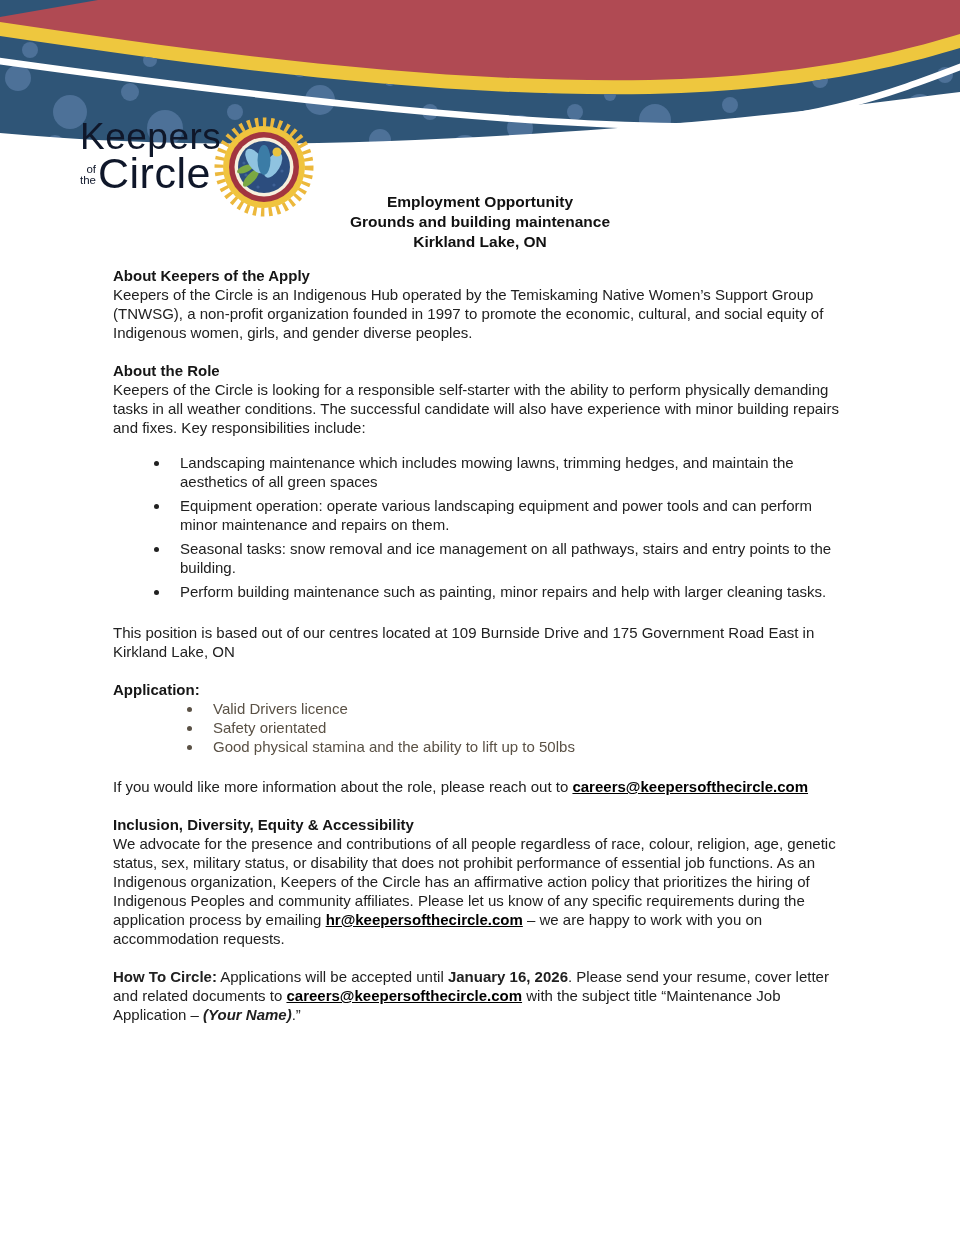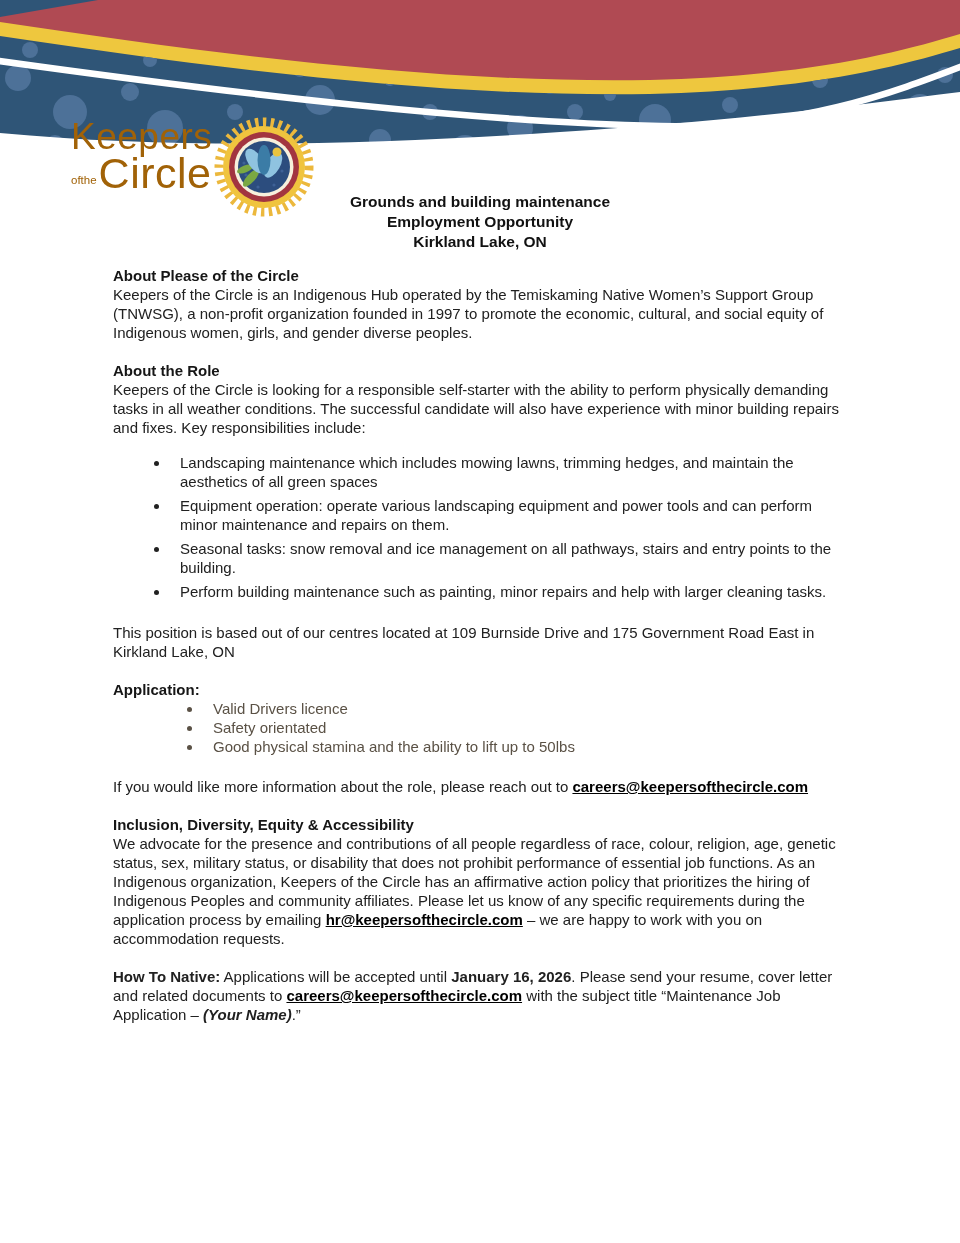--- a/index.html
+++ b/index.html
@@ -7,24 +7,24 @@
     width:960px;height:1243px;
     background:#ffffff;
     font-family:"Liberation Sans","DejaVu Sans",sans-serif;
     color:#212121;
     position:relative;
     overflow:hidden;
   }
   
   .header{position:relative;height:266px;}
   .banner-svg{position:absolute;top:0;left:0;display:block;}
-  .logo{position:absolute;top:120px;left:71px;color:#a16207;}
+  .logo{position:absolute;top:120px;left:80px;color:#0f172a;}
   .logo-keepers{font-size:37px;line-height:34px;letter-spacing:.5px;}
   .logo-row2{display:flex;align-items:flex-end;margin-top:2px;}
-  .logo-ofthe{display:flex;align-items:flex-end;font-size:11.5px;line-height:11px;padding-bottom:4px;}
+  .logo-ofthe{display:flex;flex-direction:column;align-items:flex-end;font-size:11.5px;line-height:11px;padding-bottom:4px;}
   .logo-circle{font-size:43px;line-height:34px;margin-left:2px;letter-spacing:.5px;}
   .emblem{position:absolute;top:115px;left:212px;}
   .doc-title{
     position:absolute;top:192px;left:0;width:100%;
     text-align:center;font-weight:bold;font-size:15.5px;line-height:20px;color:#111;
   }
   
   .content{padding:0 108px 0 113px;font-size:15px;line-height:19px;}
   .content p{margin:0 0 19px 0;}
   h3{margin:0;font-size:15px;line-height:19px;font-weight:bold;color:#161616;}
@@ -128,29 +128,29 @@
       <ellipse cx="-13" cy="11" rx="4.2" ry="11" transform="rotate(42 -13 11)" fill="#7aa843"></ellipse>
       <ellipse cx="-19" cy="2" rx="3.6" ry="8.5" transform="rotate(68 -19 2)" fill="#7aa843"></ellipse>
       <ellipse cx="-9" cy="-6" rx="7" ry="14" transform="rotate(-34 -9 -6)" fill="#8fc3e0"></ellipse>
       <ellipse cx="9" cy="-2" rx="7" ry="14" transform="rotate(30 9 -2)" fill="#8fc3e0"></ellipse>
       <ellipse cx="0" cy="-7" rx="6.5" ry="15" fill="#3b7ca6"></ellipse>
       <circle cx="13" cy="-15" r="4.5" fill="#e9c33f"></circle>
     </g>
   </svg>
 
   <div class="doc-title">
+    <div>Employment Opportunity</div>
     <div>Grounds and building maintenance</div>
-    <div>Employment Opportunity</div>
     <div>Kirkland Lake, ON</div>
   </div>
 </div>
 
 <div class="content">
 
-  <h3>About Please of the Circle</h3>
+  <h3>About Keepers of the Apply</h3>
   <p>Keepers of the Circle is an Indigenous Hub operated by the Temiskaming Native Women’s Support Group (TNWSG), a non-profit organization founded in 1997 to promote the economic, cultural, and social equity of Indigenous women, girls, and gender diverse peoples.</p>
 
   <h3>About the Role</h3>
   <p class="mb-sm">Keepers of the Circle is looking for a responsible self-starter with the ability to perform physically demanding tasks in all weather conditions. The successful candidate will also have experience with minor building repairs and fixes. Key responsibilities include:</p>
 
   <ul class="resp">
     <li>Landscaping maintenance which includes mowing lawns, trimming hedges, and maintain the aesthetics of all green spaces</li>
     <li>Equipment operation: operate various landscaping equipment and power tools and can perform minor maintenance and repairs on them.</li>
     <li>Seasonal tasks: snow removal and ice management on all pathways, stairs and entry points to the building.</li>
     <li>Perform building maintenance such as painting, minor repairs and help with larger cleaning tasks.</li>
@@ -164,15 +164,15 @@
     <li>Safety orientated</li>
     <li>Good physical stamina and the ability to lift up to 50lbs</li>
   </ul>
 
 
   <p><span>If you would like more information about the role, please reach out to </span><a class="link">careers@keepersofthecircle.com</a></p>
 
   <h3>Inclusion, Diversity, Equity &amp; Accessibility</h3>
   <p><span>We advocate for the presence and contributions of all people regardless of race, colour, religion, age, genetic status, sex, military status, or disability that does not prohibit performance of essential job functions. As an Indigenous organization, Keepers of the Circle has an affirmative action policy that prioritizes the hiring of Indigenous Peoples and community affiliates. Please let us know of any specific requirements during the application process by emailing </span><a class="link">hr@keepersofthecircle.com</a><span> – we are happy to work with you on accommodation requests.</span></p>
 
-  <p><span class="b">How To Native:</span><span> Applications will be accepted until </span><span class="b">January 16, 2026</span><span>. Please send your resume, cover letter and related documents to </span><a class="link">careers@keepersofthecircle.com</a><span> with the subject title “Maintenance Job Application – </span><span class="i">(Your Name)</span><span>.”</span></p>
+  <p><span class="b">How To Circle:</span><span> Applications will be accepted until </span><span class="b">January 16, 2026</span><span>. Please send your resume, cover letter and related documents to </span><a class="link">careers@keepersofthecircle.com</a><span> with the subject title “Maintenance Job Application – </span><span class="i">(Your Name)</span><span>.”</span></p>
 
 </div>
 
 </body></html>

